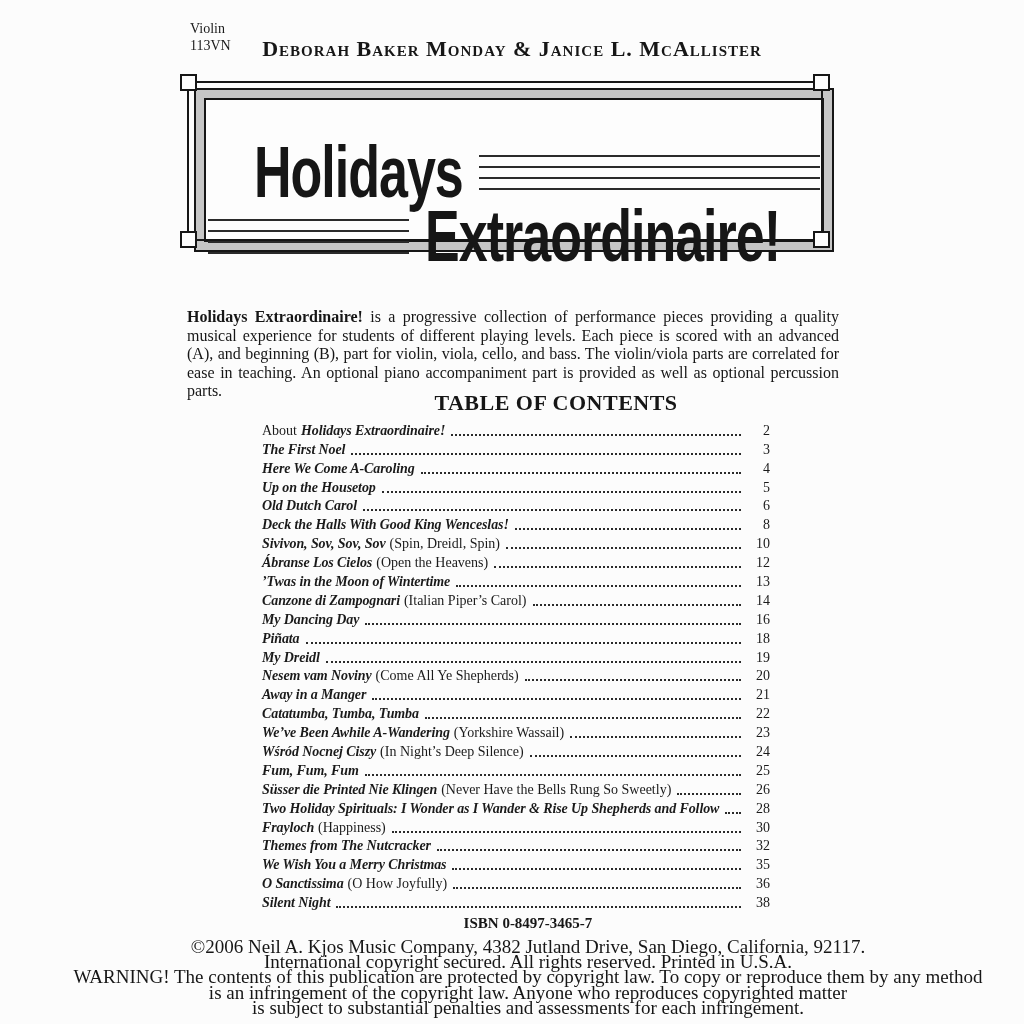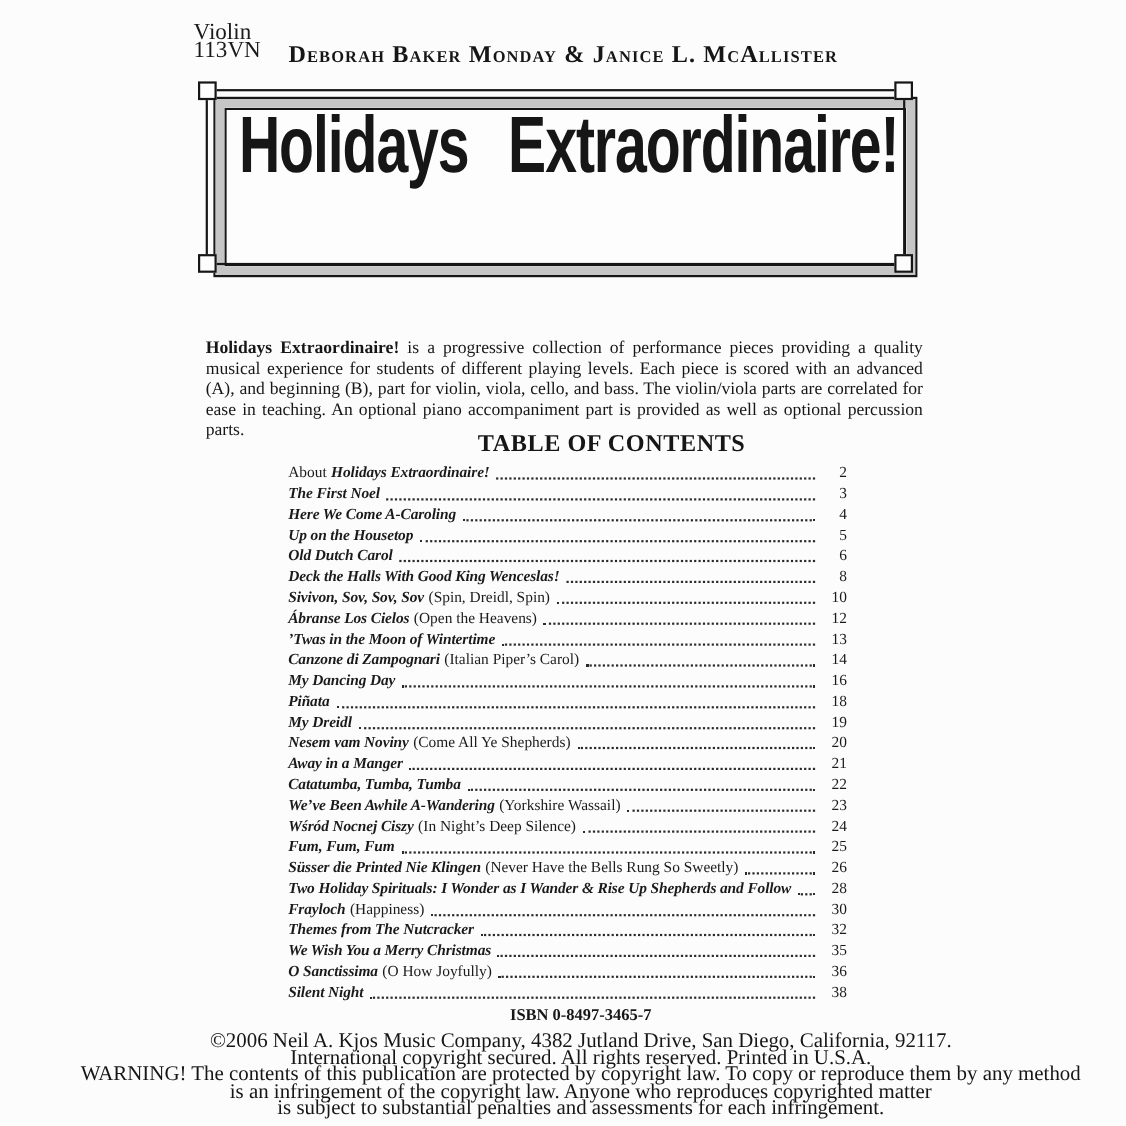--- a/index.html
+++ b/index.html
@@ -4,21 +4,21 @@
 <style>
   html,body{margin:0;padding:0;}
   body{
     width:1024px;height:1024px;background:#fcfcfc;color:#1a1a1a;
     font-family:"Liberation Serif", serif;
     -webkit-font-smoothing:antialiased;
   }
   .page{position:relative;width:1024px;height:1024px;overflow:hidden;background:#fcfcfc;}
 
   
-  .part-label{position:absolute;left:176px;top:20px;font-size:21px;line-height:17px;}
+  .part-label{position:absolute;left:190px;top:20px;font-size:14px;line-height:17px;}
 
   
   .authors{
     position:absolute;left:0;top:36px;width:100%;text-align:center;
     font-variant:small-caps;font-weight:bold;font-size:22px;letter-spacing:1px;color:#161616;
   }
 
   
   .title-box{position:absolute;left:196px;top:90px;width:636px;height:160px;}
   .deco-gray{
@@ -28,22 +28,22 @@
   .deco-offset{
     position:absolute;left:-9px;top:-9px;right:9px;bottom:9px;
     border:2px solid #161616;z-index:2;pointer-events:none;
   }
   .sq{position:absolute;width:13px;height:13px;background:#fdfdfd;border:2px solid #161616;z-index:3;}
   .sq.tl{left:-16px;top:-16px;}
   .sq.tr{right:2px;top:-16px;}
   .sq.bl{left:-16px;bottom:2px;}
   .sq.br{right:2px;bottom:2px;}
   .title-inner{
-    position:absolute;inset:12px;z-index:4;display:flex;
-    justify-content:center;gap:4px;
+    position:absolute;inset:12px;z-index:4;display:flex;flex-direction:column;
+    gap:4px;margin-top:40px;
   }
   .title-row{display:flex;align-items:center;height:62px;}
   .row1{padding-left:46px;}
   .row2{padding-right:40px;}
   .deco-text{
     font-family:"Liberation Sans", sans-serif;font-weight:bold;font-size:52px;
     letter-spacing:-1px;color:#161616;white-space:nowrap;
     transform:scaleY(1.4);transform-origin:center;
   }
   .staff{

